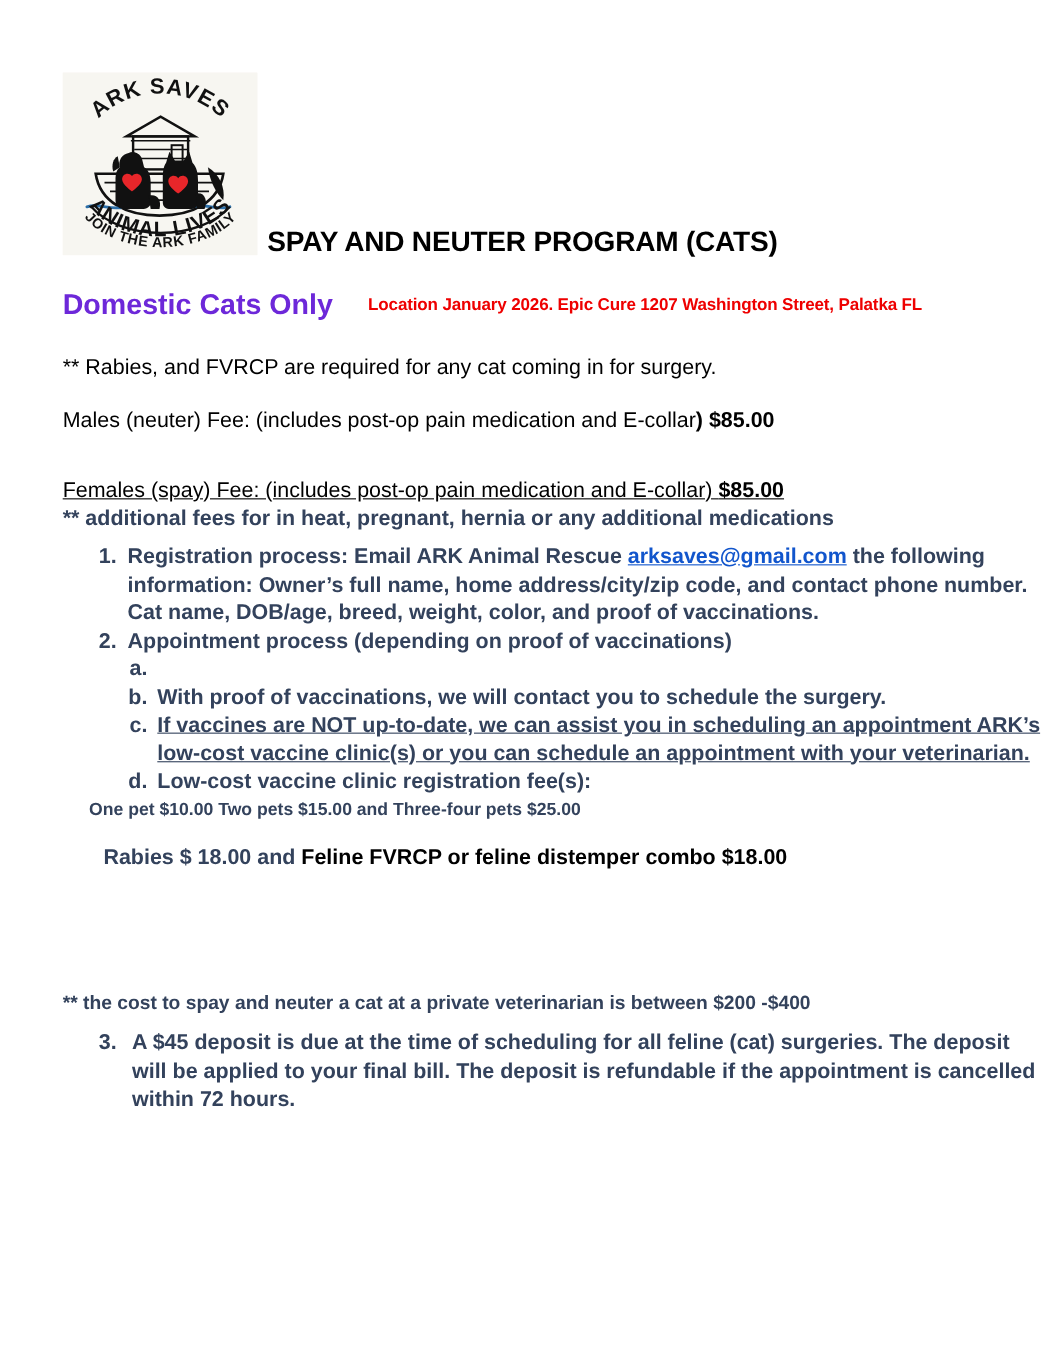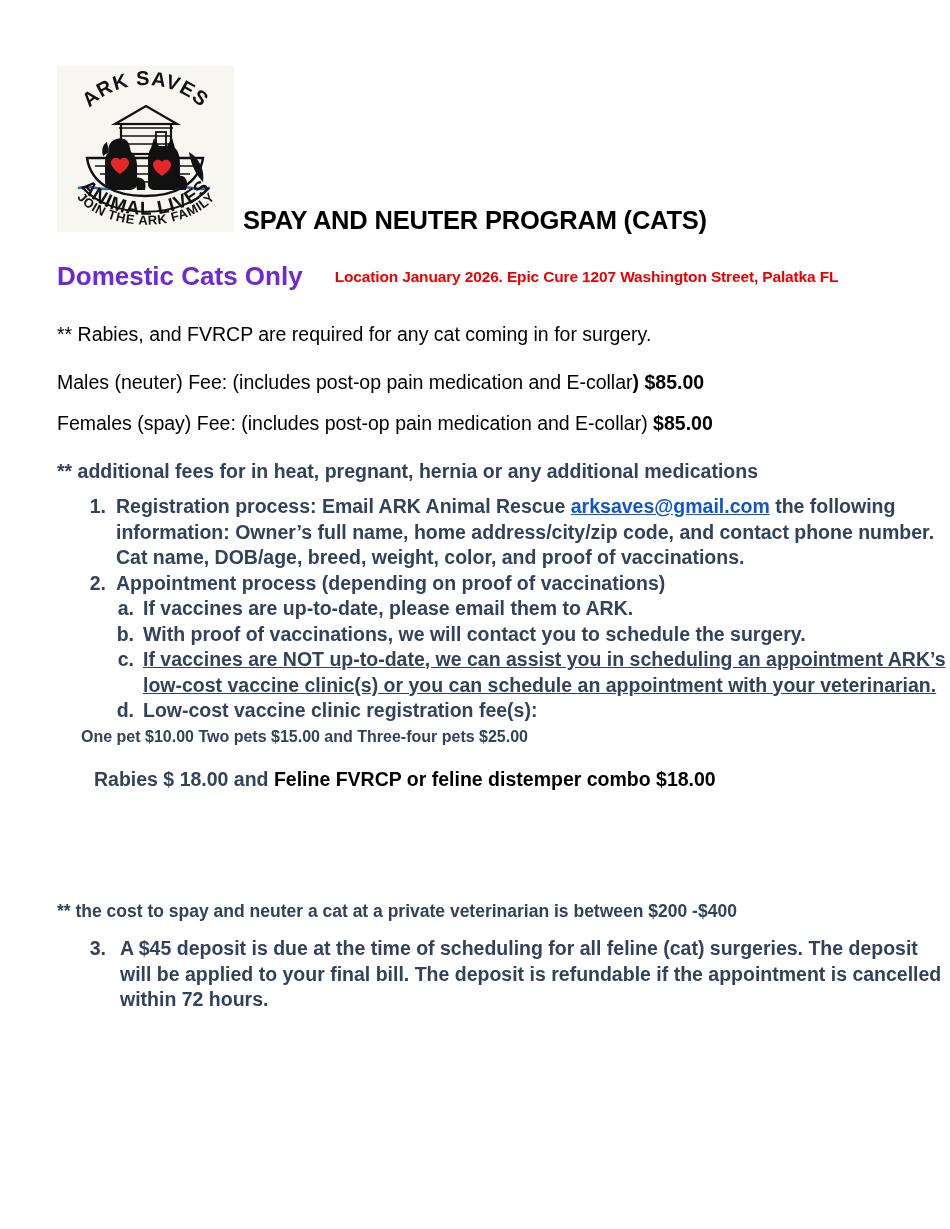--- a/index.html
+++ b/index.html
@@ -84,21 +84,21 @@
   .para {
     position: absolute;
     left: 57px;
     font-size: 19.5px;
     line-height: 26px;
     color: #000;
     white-space: nowrap;
   }
   .p-rabies  { top: 321px; }
   .p-males   { top: 369px; }
-  .p-females { top: 410px; }
+  .p-females { top: 433px; text-decoration: underline; }
   .p-addfees {
     top: 458px;
     color: #33425c;
     font-weight: bold;
     font-size: 19.5px;
   }
   .p-privatecost {
     top: 898px;
     color: #33425c;
     font-weight: bold;
@@ -270,21 +270,20 @@
       <span class="li-text"><span>Registration process: Email ARK Animal Rescue </span><span class="email-link">arksaves@gmail.com</span><span> the following information: Owner’s full name, home address/city/zip code, and contact phone number. Cat name, DOB/age, breed, weight, color, and proof of vaccinations.</span></span>
     </div>
 
     <div class="li lvl1">
       <span class="li-num">2.</span>
       <span class="li-text">Appointment process (depending on proof of vaccinations)</span>
     </div>
 
     <div class="li lvl2">
       <span class="li-num">a.</span>
-      <span class="li-text">If vaccines are up-to-date, please email them to ARK.</span>
     </div>
 
     <div class="li lvl2">
       <span class="li-num">b.</span>
       <span class="li-text">With proof of vaccinations, we will contact you to schedule the surgery.</span>
     </div>
 
     <div class="li lvl2">
       <span class="li-num">c.</span>
       <span class="li-text underlined">If vaccines are NOT up-to-date, we can assist you in scheduling an appointment ARK’s low-cost vaccine clinic(s) or you can schedule an appointment with your veterinarian.</span>

